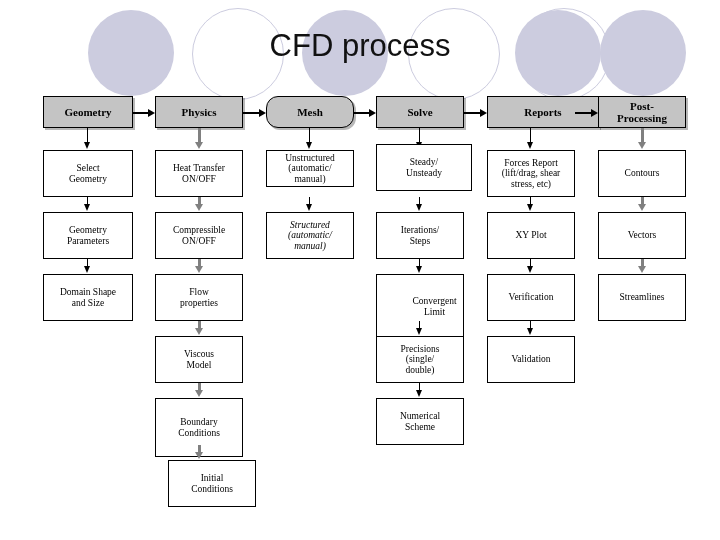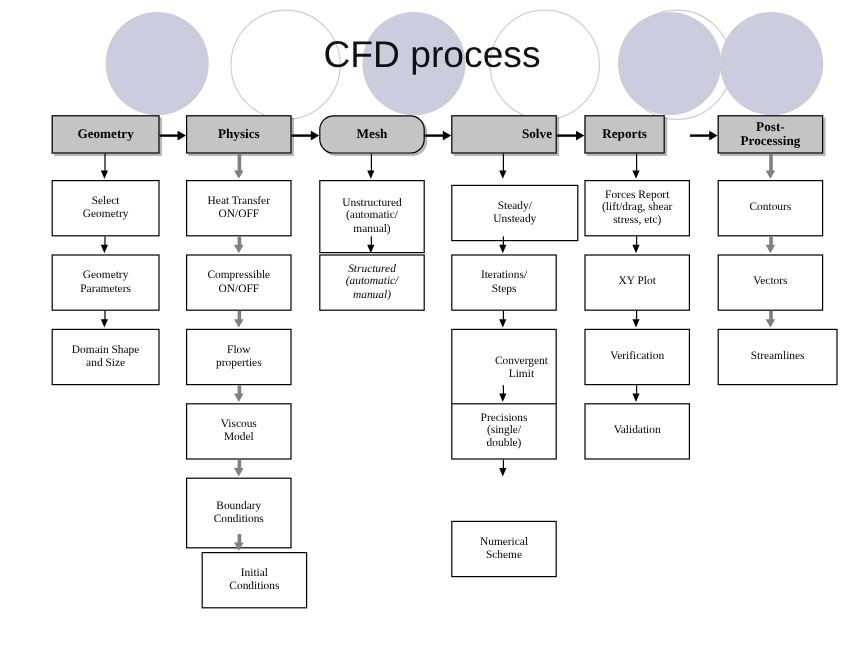--- a/index.html
+++ b/index.html
@@ -203,62 +203,62 @@
     <div class="v-arrow" style="left: 197.5px; top: 445px; height: 8px;"></div>
     <div class="node" style="left: 155px; top: 460px; width: 88px; height: 47px; margin-left: 13px;">
       <span class="node-label">Initial
 Conditions</span>
     </div>
     <div class="node header" style="left: 266px; top: 96px; width: 88px; height: 32px; border-radius: 12px;">
       <span class="node-label">Mesh</span>
     </div>
     <div class="h-arrow" style="left: 354px; width: 16px; top: 112px;"></div>
     <div class="v-arrow dark" style="left: 308.5px; top: 128px; height: 15px;"></div>
-    <div class="node" style="left: 266px; top: 150px; width: 88px; height: 61px;">
+    <div class="node" style="left: 266px; top: 150px; width: 88px; height: 37px;">
       <span class="node-label">Unstructured
 (automatic/
 manual)</span>
     </div>
     <div class="v-arrow dark" style="left: 308.5px; top: 197px; height: 8px;"></div>
     <div class="node" style="left: 266px; top: 212px; width: 88px; height: 47px; font-style: italic;">
       <span class="node-label">Structured
 (automatic/
 manual)</span>
     </div>
-    <div class="node header" style="left: 376px; top: 96px; width: 88px; height: 32px; justify-content: flex-end;">
+    <div class="node header" style="left: 376px; top: 96px; width: 88px; height: 32px;">
       <span class="node-label">Solve</span>
     </div>
     <div class="h-arrow" style="left: 464px; width: 17px; top: 112px;"></div>
     <div class="v-arrow dark" style="left: 418.5px; top: 128px; height: 15px;"></div>
-    <div class="node" style="left: 376px; top: 154px; width: 106px; height: 47px;">
+    <div class="node" style="left: 376px; top: 144px; width: 96px; height: 47px;">
       <span class="node-label">Steady/
 Unsteady</span>
     </div>
     <div class="v-arrow dark" style="left: 418.5px; top: 197px; height: 8px;"></div>
     <div class="node" style="left: 376px; top: 212px; width: 88px; height: 47px;">
       <span class="node-label">Iterations/
 Steps</span>
     </div>
     <div class="v-arrow dark" style="left: 418.5px; top: 259px; height: 8px;"></div>
     <div class="node" style="left: 376px; top: 274px; width: 88px; height: 65px; padding-left: 32px;">
       <span class="node-label">Convergent
 Limit</span>
     </div>
     <div class="v-arrow dark" style="left: 418.5px; top: 321px; height: 8px;"></div>
     <div class="node" style="left: 376px; top: 336px; width: 88px; height: 47px;">
       <span class="node-label">Precisions
 (single/
 double)</span>
     </div>
     <div class="v-arrow dark" style="left: 418.5px; top: 383px; height: 8px;"></div>
-    <div class="node" style="left: 376px; top: 398px; width: 88px; height: 47px; margin-top: 36px;">
+    <div class="node" style="left: 376px; top: 398px; width: 88px; height: 47px;">
       <span class="node-label">Numerical
 Scheme</span>
     </div>
-    <div class="node header" style="left: 487px; top: 96px; width: 67px; height: 32px;">
+    <div class="node header" style="left: 487px; top: 96px; width: 112px; height: 32px;">
       <span class="node-label">Reports</span>
     </div>
     <div class="h-arrow" style="left: 575px; width: 17px; top: 112px;"></div>
     <div class="v-arrow dark" style="left: 529.5px; top: 128px; height: 15px;"></div>
     <div class="node" style="left: 487px; top: 150px; width: 88px; height: 47px;">
       <span class="node-label">Forces Report
 (lift/drag, shear
 stress, etc)</span>
     </div>
     <div class="v-arrow dark" style="left: 529.5px; top: 197px; height: 8px;"></div>
@@ -279,16 +279,16 @@
     </div>
     <div class="v-arrow" style="left: 640.5px; top: 128px; height: 15px;"></div>
     <div class="node" style="left: 598px; top: 150px; width: 88px; height: 47px;">
       <span class="node-label">Contours</span>
     </div>
     <div class="v-arrow" style="left: 640.5px; top: 197px; height: 8px;"></div>
     <div class="node" style="left: 598px; top: 212px; width: 88px; height: 47px;">
       <span class="node-label">Vectors</span>
     </div>
     <div class="v-arrow" style="left: 640.5px; top: 259px; height: 8px;"></div>
-    <div class="node" style="left: 598px; top: 274px; width: 100px; height: 47px;">
+    <div class="node" style="left: 598px; top: 274px; width: 88px; height: 47px;">
       <span class="node-label">Streamlines</span>
     </div>
   </div>
 
 </body></html>

